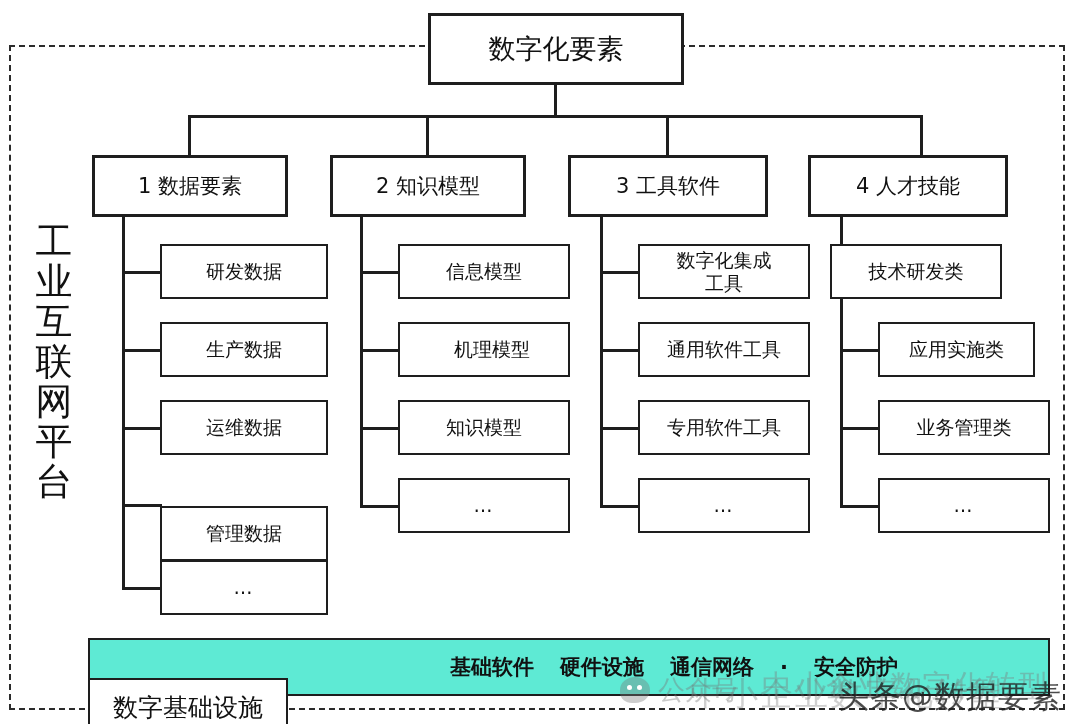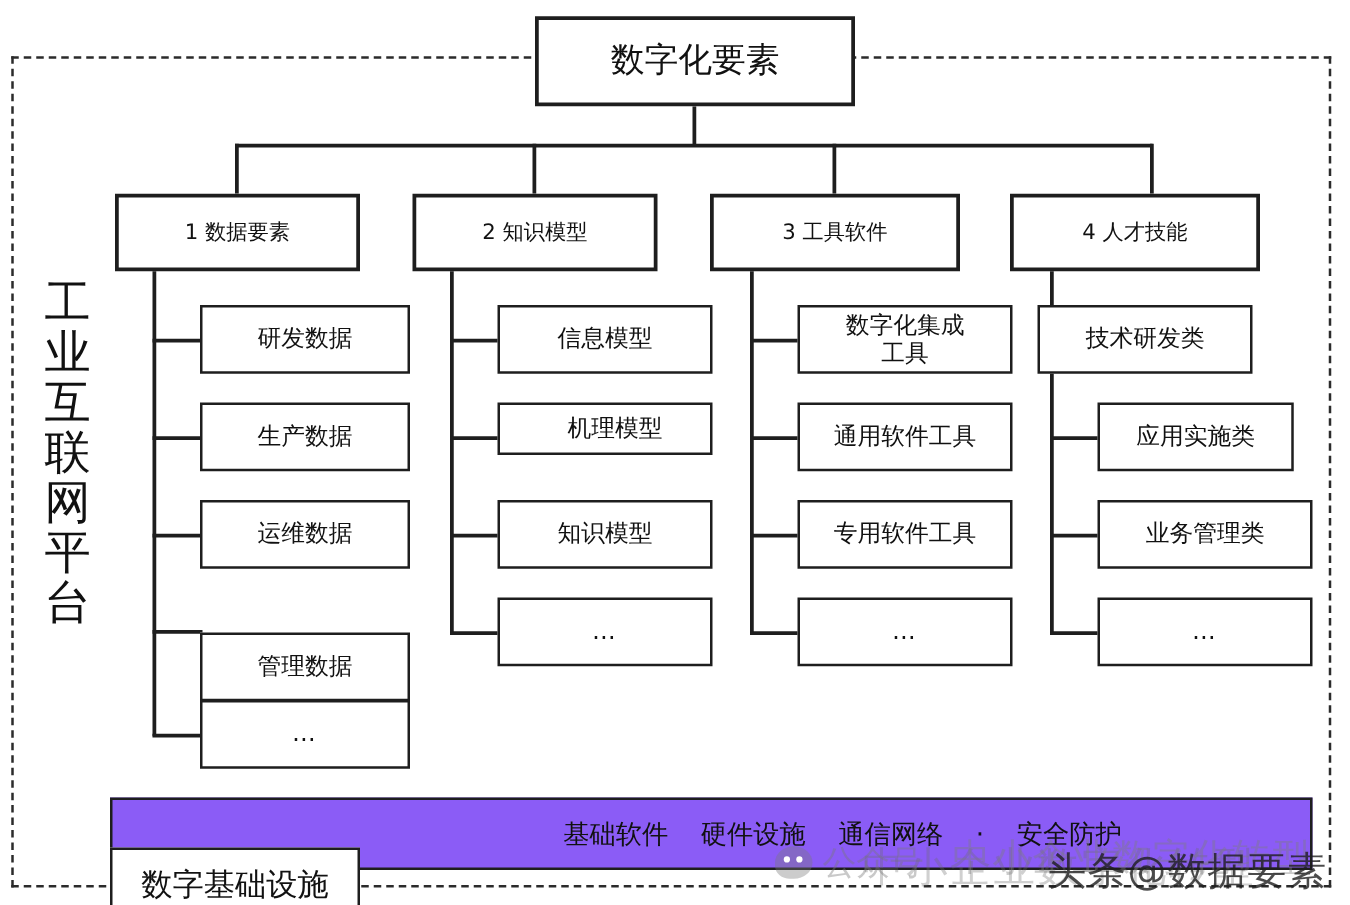--- a/index.html
+++ b/index.html
@@ -56,21 +56,21 @@
     justify-content: center;
     text-align: center;
     color: #111111;
     line-height: 1.18;
   }
   .node.root {
     font-size: 27px;
     border-width: 3px;
   }
   .node.category {
-    font-size: 17px;
+    font-size: 21px;
     border-width: 3px;
   }
   .node.leaf {
     font-size: 19px;
     border-width: 2.5px;
   }
   .node.ellipsis {
     font-size: 19px;
     letter-spacing: 2px;
   }
@@ -80,25 +80,26 @@
     position: absolute;
     background: #1e1e1e;
   }
   .line.v { width: 2.5px; }
   .line.h { height: 2.5px; }
 
   
   .infra-bar {
     position: absolute;
     box-sizing: border-box;
-    background: #8b5cf6;
+    background: #5eead4;
     border: 2.5px solid #1e1e1e;
     display: flex;
     align-items: center;
     justify-content: center;
+    font-weight: bold;
   }
   .infra-items {
     display: flex;
     align-items: center;
     gap: 26px;
     font-size: 21px;
     color: #111111;
     padding-left: 210px;
   }
   .infra-sep {
@@ -201,21 +202,21 @@
   <div class="node leaf ellipsis" style="left:160px; top:560px; width:168px; height:55px;">…</div>
 
   <div class="node category" style="left:330px; top:155px; width:196px; height:62px;">2 知识模型</div>
   <div class="line v" style="left:360px; top:217px; height:290px;"></div>
   <div class="line h" style="left:360px; top:271px; width:40px;"></div>
   <div class="line h" style="left:360px; top:349px; width:40px;"></div>
   <div class="line h" style="left:360px; top:427px; width:40px;"></div>
   <div class="line h" style="left:360px; top:505px; width:40px;"></div>
 
   <div class="node leaf" style="left:398px; top:244px; width:172px; height:55px;">信息模型</div>
-  <div class="node leaf" style="left:398px; top:322px; width:172px; height:42px;padding-left:16px;">机理模型</div>
+  <div class="node leaf" style="left:398px; top:322px; width:172px; height:55px;padding-left:16px;">机理模型</div>
   <div class="node leaf" style="left:398px; top:400px; width:172px; height:55px;">知识模型</div>
   <div class="node leaf ellipsis" style="left:398px; top:478px; width:172px; height:55px;">…</div>
 
   <div class="node category" style="left:568px; top:155px; width:200px; height:62px;">3 工具软件</div>
   <div class="line v" style="left:600px; top:217px; height:290px;"></div>
   <div class="line h" style="left:600px; top:271px; width:40px;"></div>
   <div class="line h" style="left:600px; top:349px; width:40px;"></div>
   <div class="line h" style="left:600px; top:427px; width:40px;"></div>
   <div class="line h" style="left:600px; top:505px; width:40px;"></div>
 

